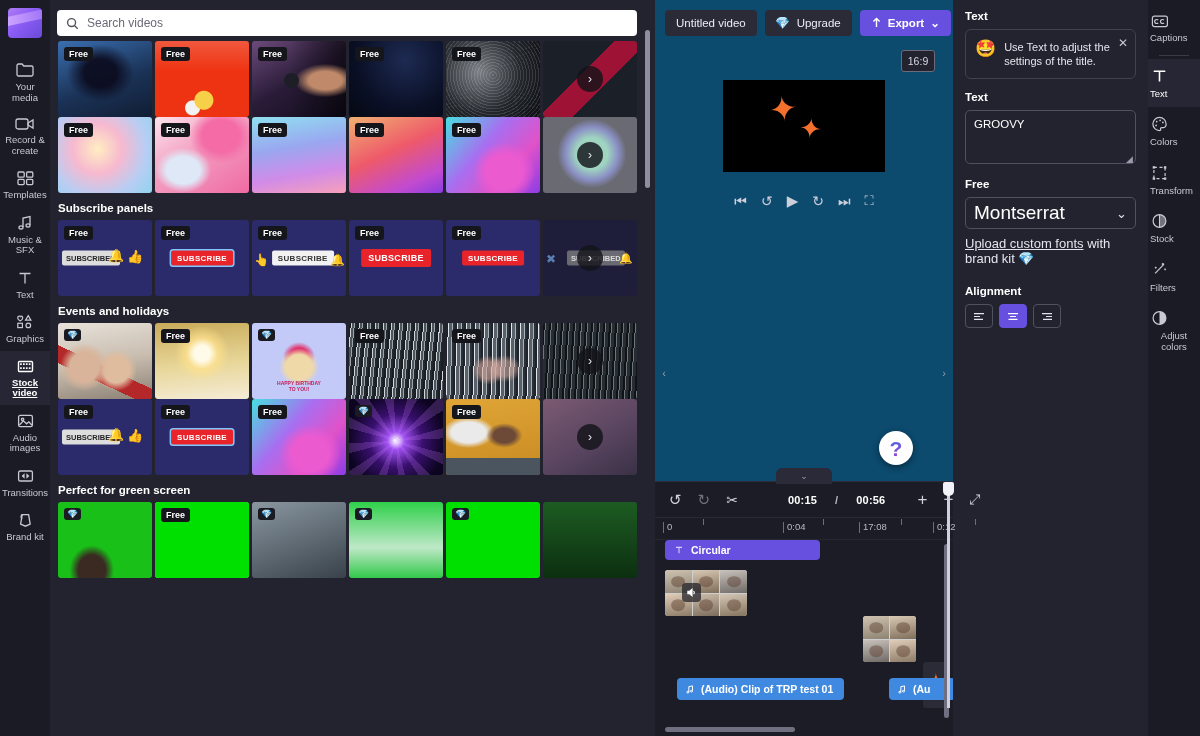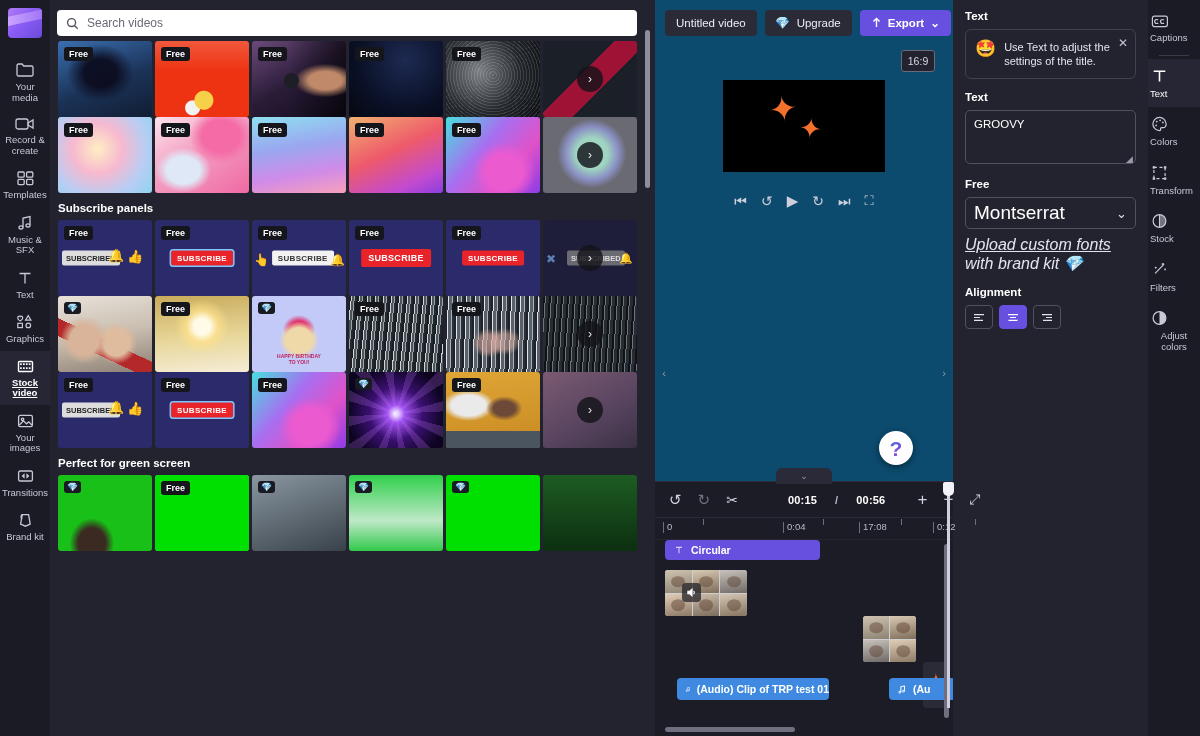--- a/index.html
+++ b/index.html
@@ -225,21 +225,21 @@
     resize:none; font-family:"Liberation Sans", sans-serif; position:relative;
   }
   .ta-wrap { position:relative; margin-bottom:11px; }
   .ta-grip { position:absolute; right:3px; bottom:3px; color:#9a9aab; font-size:9px; }
   .fontsel {
     width:100%; height:32px; background:#23232f; border:1px solid #50505f;
     border-radius:5px; display:flex; align-items:center; justify-content:space-between;
     padding:0 8px; cursor:pointer;
   }
   .fontsel .nm { font-size:19px; color:#fff; }
-  .uploadline { font-size:16px; margin:7px 0 13px 0; color:#e4e4ee;font-style:italic; }
+  .uploadline { font-size:13px; margin:7px 0 19px 0; color:#e4e4ee; }
   .uploadline a { color:#e4e4ee; text-decoration:underline; cursor:pointer; }
   .aligns { display:flex; gap:6px; margin-top:7px; }
   .abtn {
     width:28px; height:24px; border:1px solid #50505f; border-radius:4px;
     display:flex; align-items:center; justify-content:center; cursor:pointer;
   }
   .abtn.on { background:#6750e0; border-color:#6750e0; }
 
   
   .toolrail {
@@ -326,21 +326,21 @@
         </svg>
       <div class="lbl">Stock video</div>
     </div>
 
     <div class="rail-item">
       <svg width="19" height="18" viewBox="0 0 19 18" fill="none" stroke="#c9c9d6" stroke-width="1.3">
           <rect x="2.6" y="3.4" width="13.8" height="11.2" rx="1.6"></rect>
           <circle cx="6.6" cy="7.3" r="1.2"></circle>
           <path d="M3.4 13l4-4.2 3.2 3 2.2-2 3 3.2"></path>
         </svg>
-      <div class="lbl">Your images</div>
+      <div class="lbl">Audio images</div>
     </div>
 
     <div class="rail-item">
       <svg width="19" height="18" viewBox="0 0 19 18" fill="none" stroke="#c9c9d6" stroke-width="1.3">
           <rect x="2.6" y="4" width="13.8" height="10" rx="1.6"></rect>
           <path d="M8.6 6.2l-3 2.8 3 2.8zM10.4 6.2l3 2.8-3 2.8z" fill="#c9c9d6" stroke="none"></path>
         </svg>
       <div class="lbl">Transitions</div>
     </div>
 
@@ -461,20 +461,21 @@
           </div>
         <div class="tile">
             <div class="art" style="background:#1e1e3a"></div>
             <span style="position:absolute;left:3px;top:42%;font-size:12px;color:#5a7fb0">✖</span>
             <span class="sub-grey" style="left:24px;background:#6a6a72;color:#ddd">SUBSCRIBED</span>
             <span style="position:absolute;right:4px;top:42%;font-size:11px">🔔</span>
             <div class="nxt">›</div>
           </div>
       </div>
 
+      <div class="sec-title">Events and holidays</div>
       <div class="row">
         <div class="tile">
             <div class="art" style="background:linear-gradient(170deg,#e8e2da,#c9beb0 50%,#8a7f72)"></div>
             <div class="art" style="background:radial-gradient(circle at 28% 58%,#d9b49a 0 18%,transparent 30%),radial-gradient(circle at 62% 62%,#e0bc9e 0 17%,transparent 28%),linear-gradient(205deg,transparent 55%,#b5282a 55% 70%,transparent 70%)"></div>
             <span class="badge prem">💎</span>
           </div>
         <div class="tile">
             <div class="art" style="background:linear-gradient(175deg,#c9ab5a,#e8d79a 55%,#f5ecd6)"></div>
             <div class="art" style="background:radial-gradient(circle at 50% 40%,#fffbe8 0 12%,rgba(255,225,140,.75) 24%,transparent 42%)"></div>
             <span class="badge">Free</span>
@@ -676,21 +677,21 @@
           <div class="callgrid two">
             <div class="cell"></div>
               <div class="cell"></div>
             <div class="cell"></div>
               <div class="cell"></div>
           </div>
         </div>
 
         <div class="clip vidclip orangeclip" style="left:268px; top:30px; width:24px"></div>
 
-        <div class="clip audclip" style="left:22px; top:138px; width:152px">
+        <div class="clip audclip" style="left:22px; top:138px; width:167px">
           <svg width="10" height="11" viewBox="0 0 12 12" fill="none" stroke="#fff" stroke-width="1.2">
               <path d="M4.6 9V2.6l4.4-.9V7.4"></path>
               <ellipse cx="3.4" cy="9.2" rx="1.3" ry="1"></ellipse>
               <ellipse cx="7.8" cy="8" rx="1.3" ry="1"></ellipse>
             </svg>
           <span>(Audio) Clip of TRP test 01</span>
         </div>
         <div class="clip audclip" style="left:234px; top:138px; width:66px">
           <svg width="10" height="11" viewBox="0 0 12 12" fill="none" stroke="#fff" stroke-width="1.2">
               <path d="M4.6 9V2.6l4.4-.9V7.4"></path>

